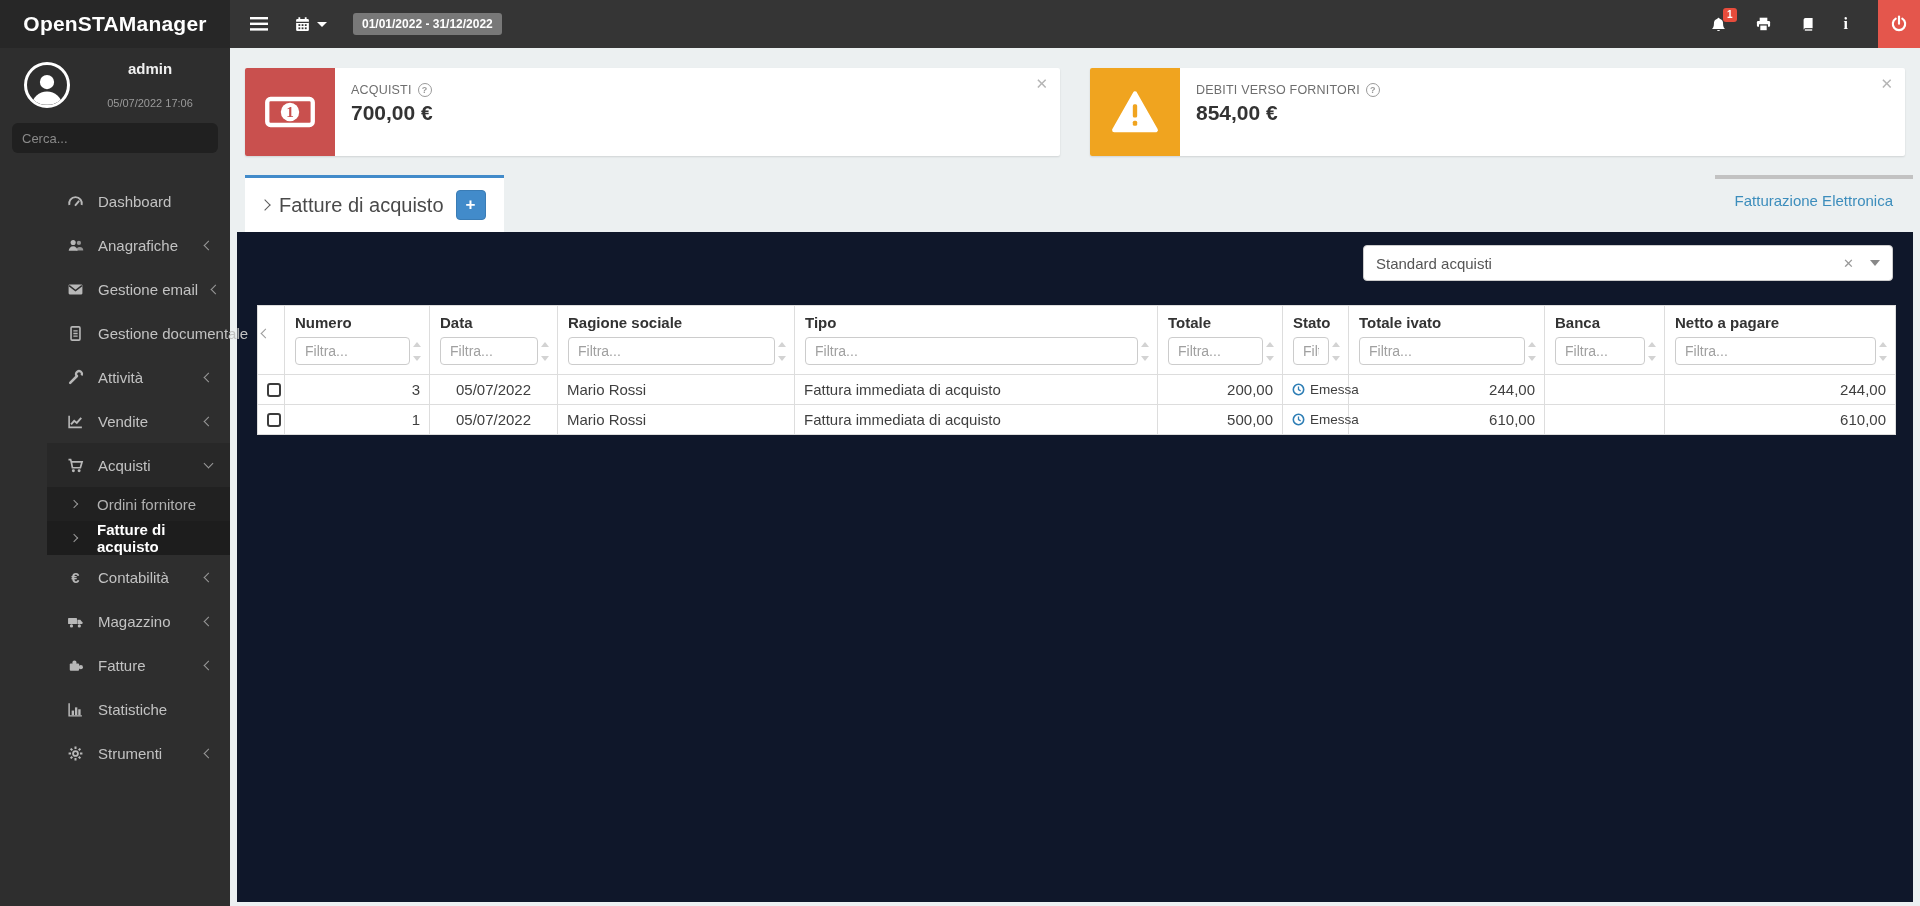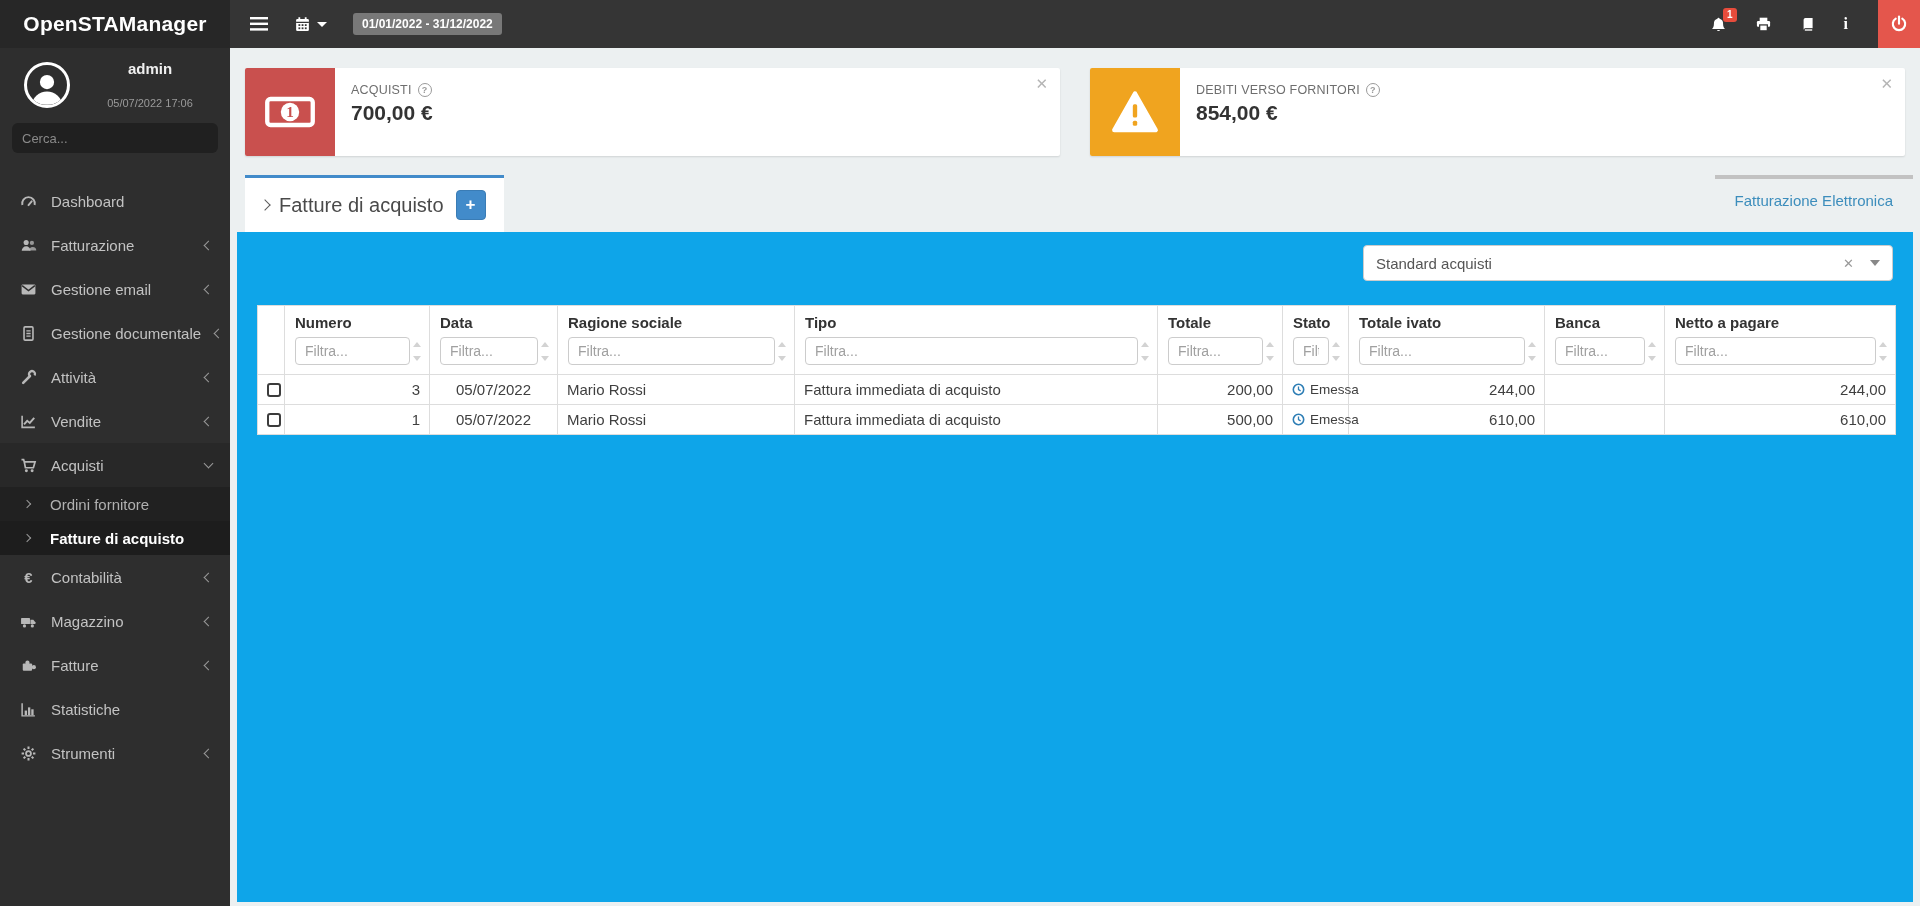--- a/index.html
+++ b/index.html
@@ -14,21 +14,21 @@
   .avatar { width:46px; height:46px; border-radius:50%; border:3px solid #fff; flex:0 0 auto;
     display:flex; align-items:flex-end; justify-content:center; overflow:hidden; }
   .user-meta { flex:1; text-align:center; }
   .user-name { color:#f0f0f0; font-size:15px; font-weight:bold; }
   .user-date { color:#9a9a9a; font-size:11px; margin-top:20px; }
   .search-box { margin:6px 12px 12px 12px; height:30px; background:#202020; border-radius:6px;
     display:flex; align-items:center; padding:0 10px;gap:21px; }
   .search-box input { flex:1; background:transparent; border:none; outline:none; color:#cfcfcf; font-size:13px;
     font-family:inherit; }
   .search-box input::placeholder { color:#8a8a8a; }
-  .menu { list-style:none; padding-top:14px; }
+  .menu { list-style:none; padding-top:14px;margin-left:47px; }
   .menu-item { height:44px; display:flex; align-items:center; gap:14px; padding:0 18px 0 20px;
     color:#c2c2c2; font-size:15px; cursor:pointer; }
   .menu-item .mi-icon { width:17px; height:17px; color:#b8b8b8; flex:0 0 auto; display:flex; }
   .menu-item .mi-label { flex:1; white-space:nowrap; }
   .menu-item.open { background:#282828; }
   .chev { width:7px; height:7px; border-right:1.6px solid #9a9a9a; border-bottom:1.6px solid #9a9a9a;
     display:inline-block; flex:0 0 auto; }
   .chev.left { transform:rotate(135deg); }
   .chev.down { transform:rotate(45deg); margin-top:-3px; }
   .chev.right { transform:rotate(-45deg); width:6px; height:6px; }
@@ -78,21 +78,21 @@
     display:flex; align-items:center; gap:12px; padding:0 18px 0 16px; cursor:default; }
   .tab-title { font-size:20px; color:#4a4a4a; display:flex; align-items:center; gap:10px; }
   .tab-title .chev { border-color:#5a5a5a; width:8px; height:8px; }
   .add-btn { width:30px; height:30px; background:#428bca; border:1px solid #3a7cb5; border-radius:4px;
     color:#fff; font-size:17px; font-weight:bold; display:flex; align-items:center; justify-content:center;
     cursor:pointer; }
   .tab-right { height:47px; border-top:4px solid #c2c2c2; display:flex; align-items:center;
     padding:0 20px; }
   .tab-right a { color:#3c8dbc; font-size:15px; text-decoration:none; cursor:pointer; }
 
-  .pane { background:#0ea5e9; flex:1; padding:13px 20px 0 20px; }
+  .pane { background:#0f172a; flex:1; padding:13px 20px 0 20px; }
   .select-row { display:flex; justify-content:flex-end; margin-top:0; }
   .select2 { width:530px; height:36px; border:1px solid #ccc; border-radius:4px; display:flex;
     align-items:center; padding:0 12px; color:#555; font-size:15px; cursor:pointer; background:#fff; }
   .select2 .sel-text { flex:1; }
   .sel-clear { color:#999; font-size:13px; margin-right:16px; cursor:pointer; }
   .sel-clear::after { content:"✕"; }
   .sel-caret { width:0; height:0; border-left:5px solid transparent; border-right:5px solid transparent;
     border-top:6px solid #888; }
 
   
@@ -159,21 +159,21 @@
       <span class="mi-icon">
         <svg viewBox="0 0 16 16" width="17" height="17">
             <g fill="currentColor">
               <circle cx="11.2" cy="5.6" r="2" opacity=".75"></circle>
               <path d="M8.7 12.6a3.3 3.3 0 0 1 6.6 0z" opacity=".75"></path>
               <circle cx="5.8" cy="5.2" r="2.4"></circle>
               <path d="M1.6 13a4.2 4.2 0 0 1 8.4 0z"></path>
             </g>
           </svg>
       </span>
-      <span class="mi-label">Fatturazione</span>
+      <span class="mi-label">Anagrafiche</span>
       <span class="chev left"></span>
     </li>
     <li class="menu-item">
       <span class="mi-icon">
         <svg viewBox="0 0 16 16" width="17" height="17">
             <rect x="1.5" y="3.4" width="13" height="9.2" rx="1" fill="currentColor"></rect>
             <path d="M2 4.4l6 4.6 6-4.6" stroke="#2e2e2e" stroke-width="1.4" fill="none"></path>
           </svg>
       </span>
       <span class="mi-label">Gestione email</span>

